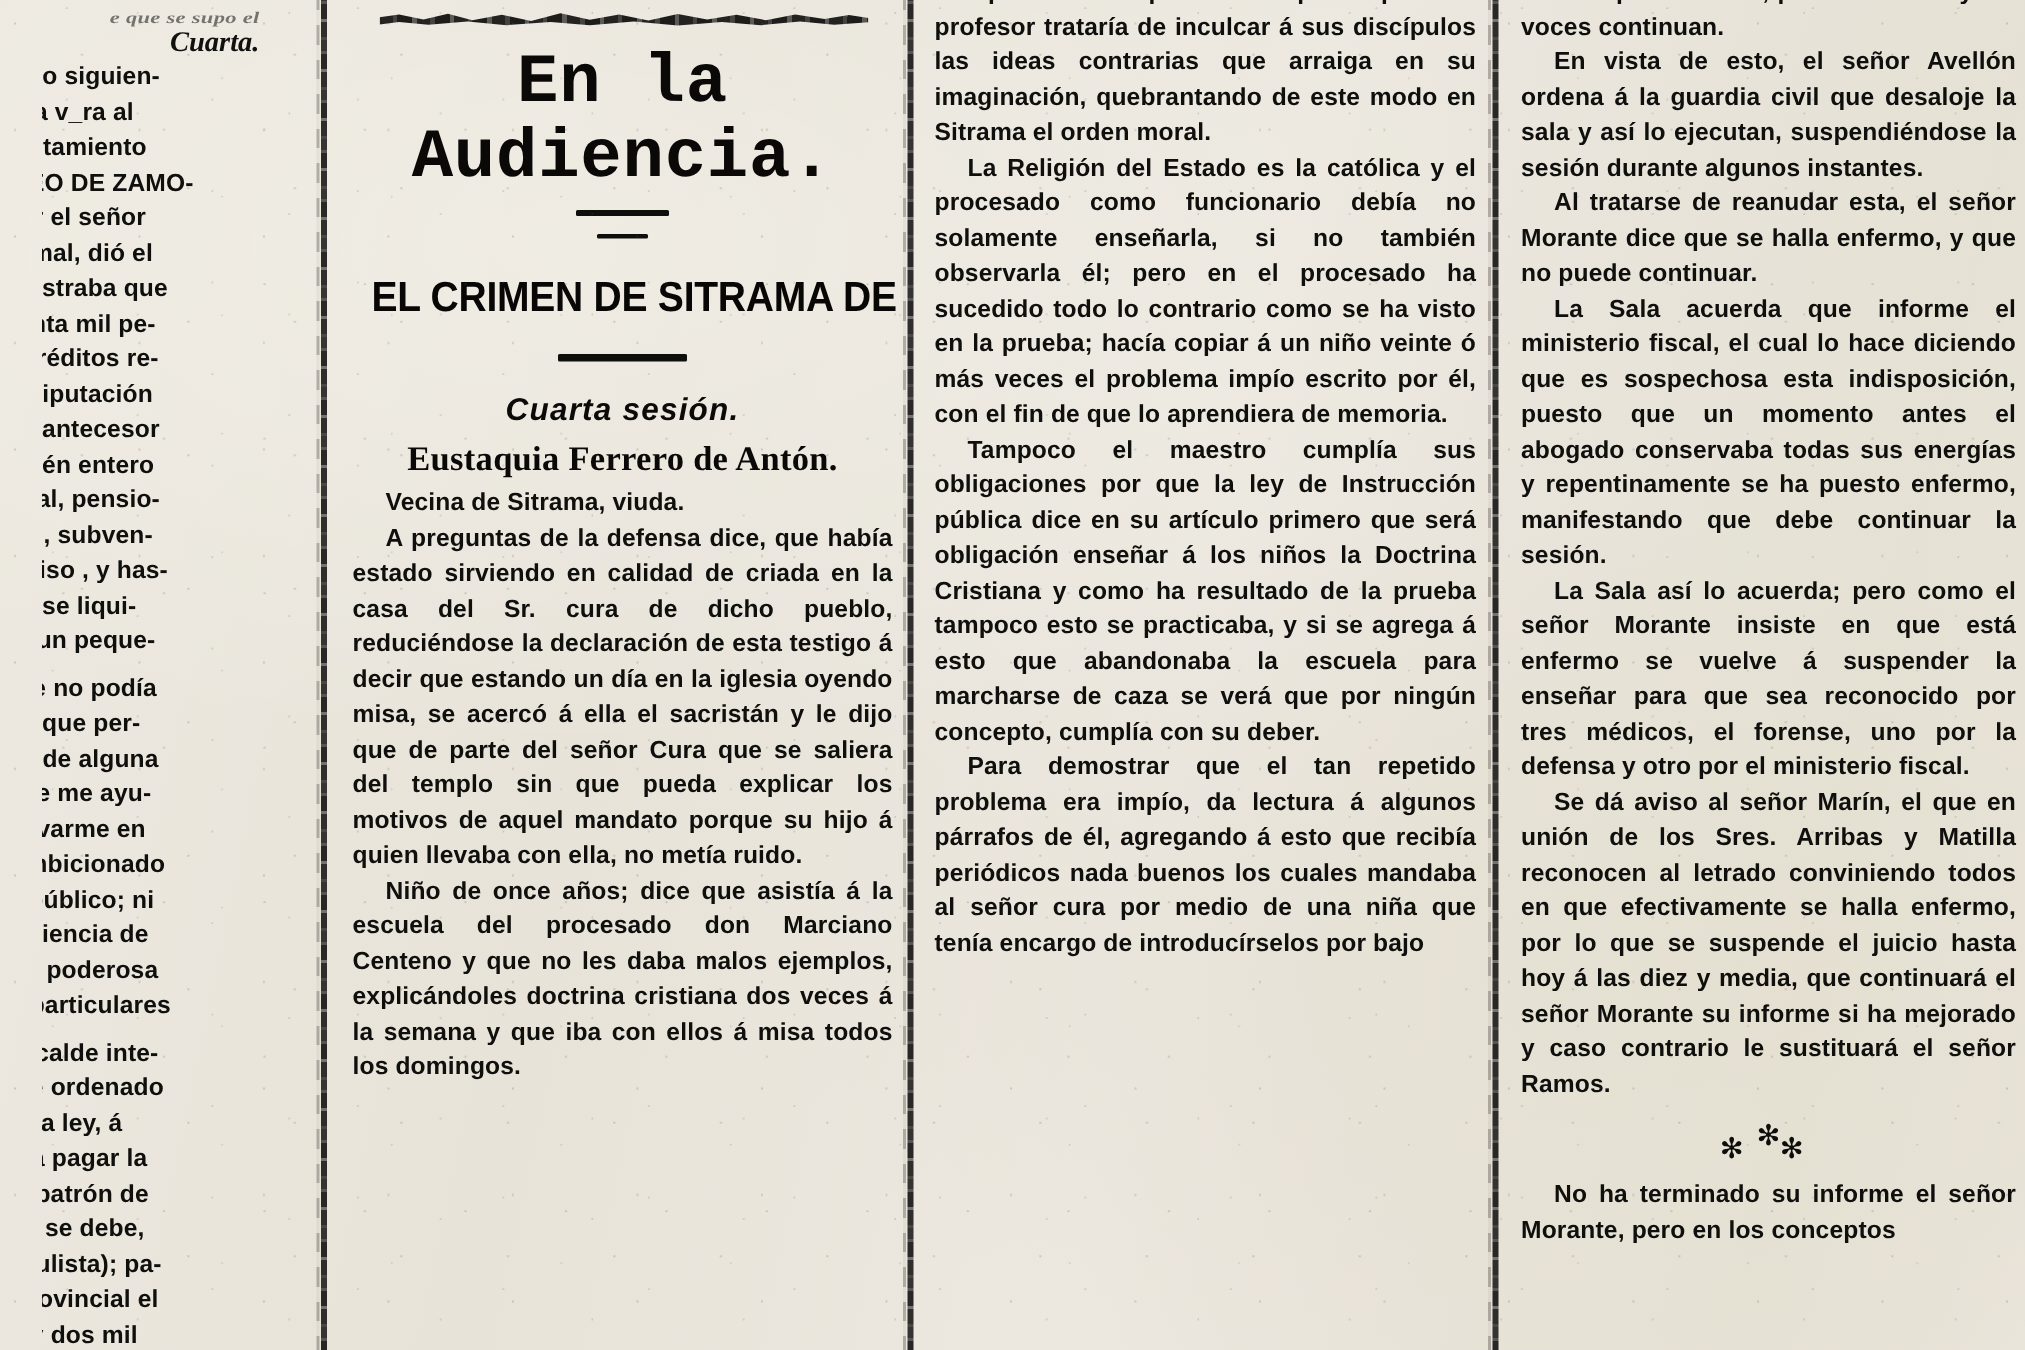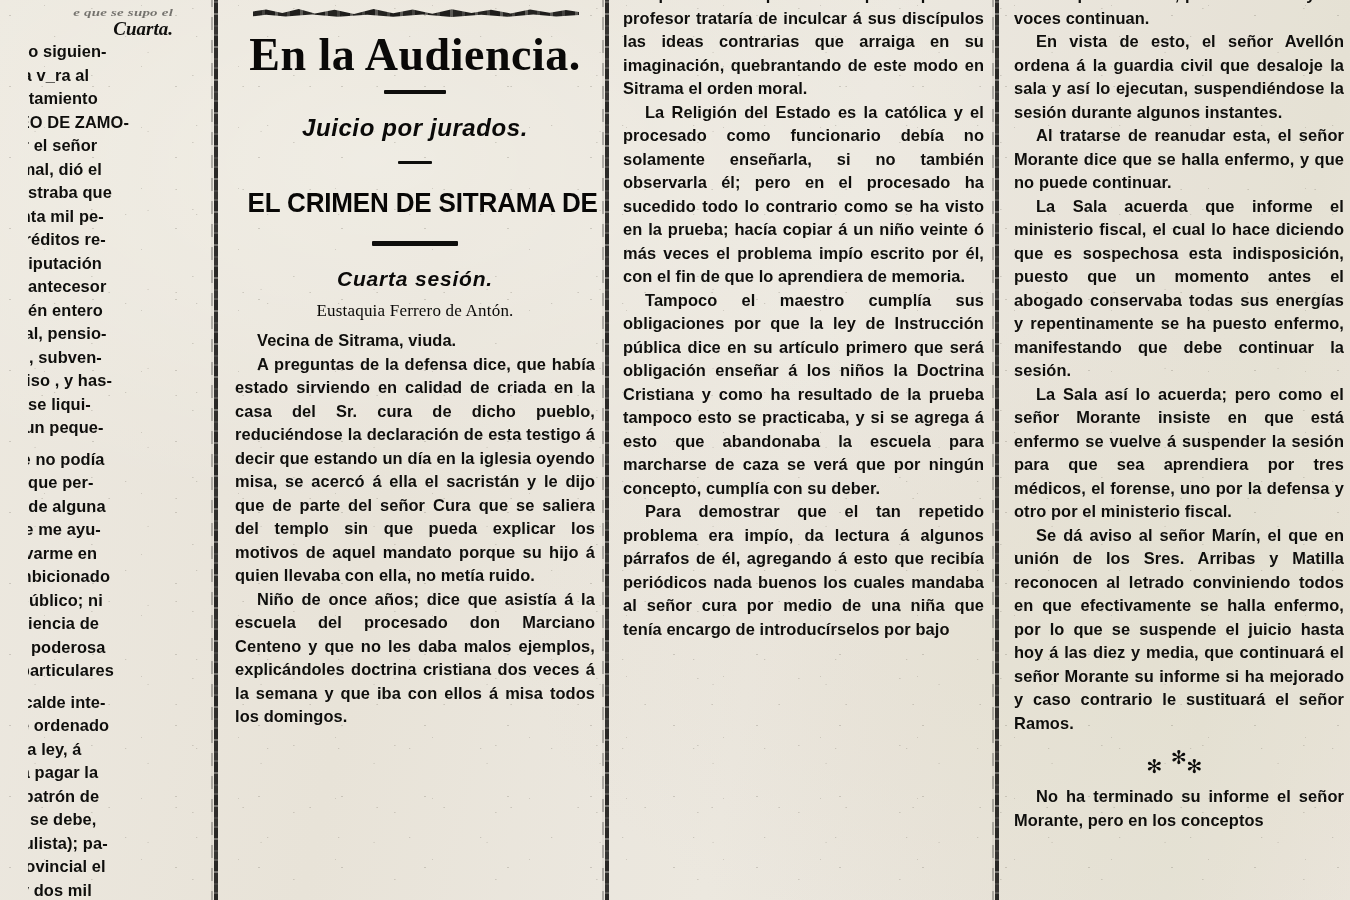--- a/index.html
+++ b/index.html
@@ -157,21 +157,21 @@
       0% 46%, 4% 30%, 9% 58%, 14% 26%, 19% 62%, 25% 32%, 31% 66%, 37% 24%,
       43% 60%, 49% 30%, 55% 64%, 61% 28%, 67% 58%, 73% 32%, 79% 62%, 85% 30%,
       91% 56%, 96% 34%, 100% 50%,
       100% 74%, 93% 88%, 86% 70%, 78% 90%, 70% 72%, 61% 92%, 52% 70%,
       43% 90%, 35% 72%, 26% 90%, 18% 70%, 10% 88%, 4% 72%, 0% 86%
     );
     opacity: .92;
   }
 
   .masthead-title {
-    font-family: Liberation Serif, serif;
+    font-family: Liberation Mono, monospace;
     font-weight: 700;
     font-size: 46px;
     line-height: 50px;
     text-align: center;
     letter-spacing: .5px;
     color: #100e08;
     margin: 2px 0 6px;
   }
 
   .short-rule {
@@ -223,22 +223,22 @@
     font-size: 21px;
     line-height: 24px;
     text-align: center;
     letter-spacing: .8px;
     margin-bottom: 9px;
     color: #110f09;
   }
 
   .witness-name {
     font-family: "Liberation Serif", "DejaVu Serif", serif;
-    font-weight: 400;
-    font-size: 17px;
+    font-weight: 700;
+    font-size: 23px;
     line-height: 22px;
     text-align: center;
     margin: 3px 0 7px;
     letter-spacing: .2px;
     color: #100e08;
   }
 
   
   #col-three { flex: 0 0 376px; padding: 0 6px 0 9px; }
   #col-four  { flex: 1 1 auto;  padding: 0 6px 0 10px; }
@@ -316,21 +316,20 @@
 
     <div class="rule"></div>
 
     <div class="col" id="col-two">
       <div class="wavy-rule"></div>
 
       <h1 class="masthead-title">En la Audiencia.</h1>
 
       <div class="short-rule"></div>
 
-      <h2 class="subhead-italic">Juicio por jurados.</h2>
 
       <div class="short-rule thin"></div>
 
       <h2 class="crime-head">EL CRIMEN DE SITRAMA DE TERA</h2>
 
       <div class="short-rule wide"></div>
 
       <h3 class="session-head">Cuarta sesión.</h3>
 
 
@@ -359,21 +358,21 @@
     </div>
 
     <div class="rule"></div>
 
     <div class="col" id="col-four">
       <div class="body-text col-top-clip" id="col4-body">
           <p class="noindent">medios poner orden, pero el barullo y las voces continuan.</p>
           <p>En vista de esto, el señor Avellón ordena á la guardia civil que desaloje la sala y así lo ejecutan, suspendiéndose la sesión durante algunos instantes.</p>
           <p>Al tratarse de reanudar esta, el señor Morante dice que se halla enfermo, y que no puede continuar.</p>
           <p>La Sala acuerda que informe el ministerio fiscal, el cual lo hace diciendo que es sospechosa esta indisposición, puesto que un momento antes el abogado conservaba todas sus energías y repentinamente se ha puesto enfermo, manifestando que debe continuar la sesión.</p>
-          <p>La Sala así lo acuerda; pero como el señor Morante insiste en que está enfermo se vuelve á suspender la sesión para que sea aprendiera por tres médicos, el forense, uno por la defensa y otro por el ministerio fiscal.</p>
+          <p>La Sala así lo acuerda; pero como el señor Morante insiste en que está enfermo se vuelve á suspender la enseñar para que sea reconocido por tres médicos, el forense, uno por la defensa y otro por el ministerio fiscal.</p>
           <p>Se dá aviso al señor Marín, el que en unión de los Sres. Arribas y Matilla reconocen al letrado conviniendo todos en que efectivamente se halla enfermo, por lo que se suspende el juicio hasta hoy á las diez y media, que continuará el señor Morante su informe si ha mejorado y caso contrario le sustituará el señor Ramos.</p>
         </div>
 
       <div class="asterism">
         <span class="top">✻</span>
         <span>✻  ✻</span>
       </div>
 
       <div class="body-text">
         <p>No ha terminado su informe el señor Morante, pero en los conceptos</p>

